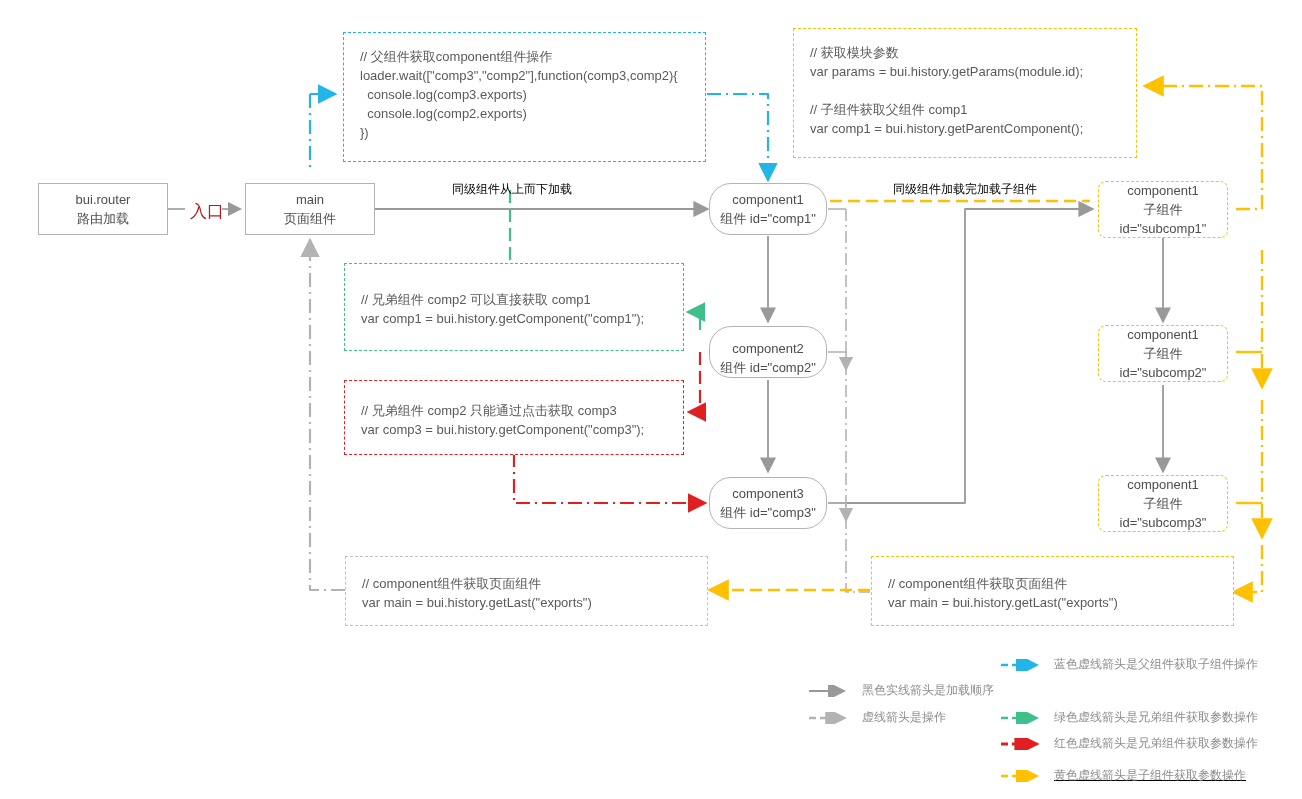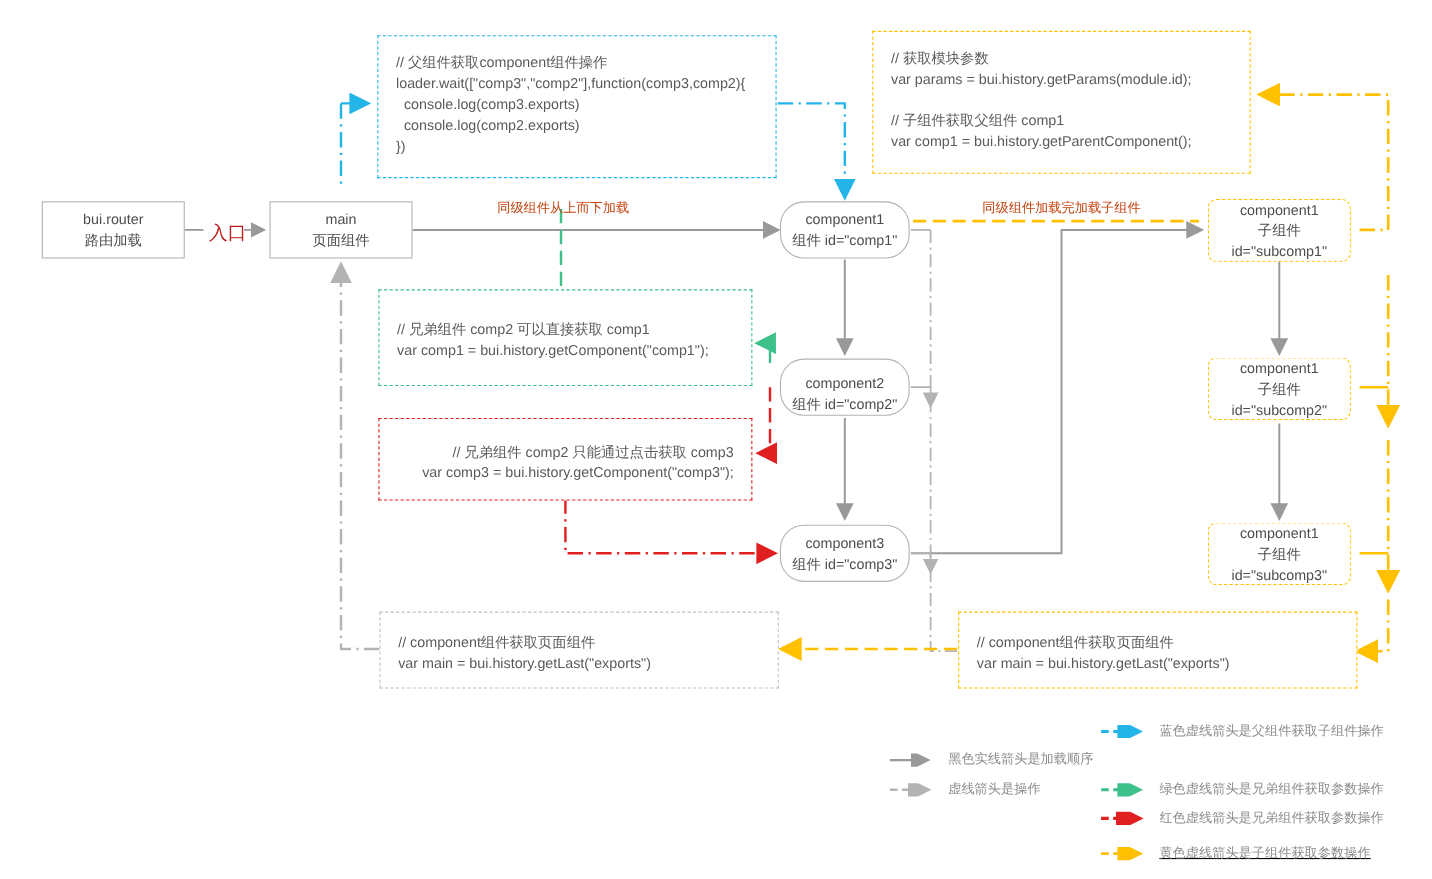--- a/index.html
+++ b/index.html
@@ -18,21 +18,21 @@
   .codebox{position:absolute;box-sizing:border-box;background:#fff;padding:14px 16px;
            font-size:13px;line-height:19px;color:#5a5a5a;z-index:3;}
   .cb-blue{border:1px dashed #23b4e8;}
   .cb-yellow{border:1px dashed #ffc000;}
   .cb-green{border:1px dashed #3ec08a;}
   .cb-red{border:1px dashed #e02020;}
   .cb-gray{border:1px dashed #c2c2c2;}
   .codebox .ln{white-space:pre;}
   .codebox .blank{height:19px;}
 
-  .edge-label{position:absolute;font-size:12px;color:#c2410c;z-index:3;white-space:nowrap;font-family:Liberation Mono, monospace;}
+  .edge-label{position:absolute;font-size:12px;color:#000000;z-index:3;white-space:nowrap;font-family:Liberation Mono, monospace;}
   .entry-label{position:absolute;font-size:17px;color:#b91c1c;z-index:3;white-space:nowrap;}
 
   .legend{position:absolute;z-index:4;}
   .legend-row{position:absolute;display:flex;align-items:center;white-space:nowrap;}
   .legend-row .lbl{font-size:12px;color:#8c8c8c;margin-left:10px;}
   .legend-swatch{width:44px;height:12px;flex:0 0 44px;}
 </style>
 </head>
 <body>
 
@@ -183,21 +183,21 @@
     <div class="ln blank"></div>
     <div class="ln">// 子组件获取父组件 comp1</div>
     <div class="ln">var comp1 = bui.history.getParentComponent();</div>
   </div>
 
   <div class="codebox cb-green" style="left:344px;top:263px;width:340px;height:88px;padding-top:26px;">
     <div class="ln">// 兄弟组件 comp2 可以直接获取 comp1</div>
     <div class="ln">var comp1 = bui.history.getComponent("comp1");</div>
   </div>
 
-  <div class="codebox cb-red" style="left:344px;top:380px;width:340px;height:75px;padding-top:20px;text-align:right;">
+  <div class="codebox cb-red" style="left:344px;top:380px;width:340px;height:75px;padding-top:20px;">
     <div class="ln">// 兄弟组件 comp2 只能通过点击获取 comp3</div>
     <div class="ln">var comp3 = bui.history.getComponent("comp3");</div>
   </div>
 
   <div class="codebox cb-gray" style="left:345px;top:556px;width:363px;height:70px;padding-top:17px;">
     <div class="ln">// component组件获取页面组件</div>
     <div class="ln">var main = bui.history.getLast("exports")</div>
   </div>
 
   <div class="codebox cb-yellow" style="left:871px;top:556px;width:363px;height:70px;padding-top:17px;">

